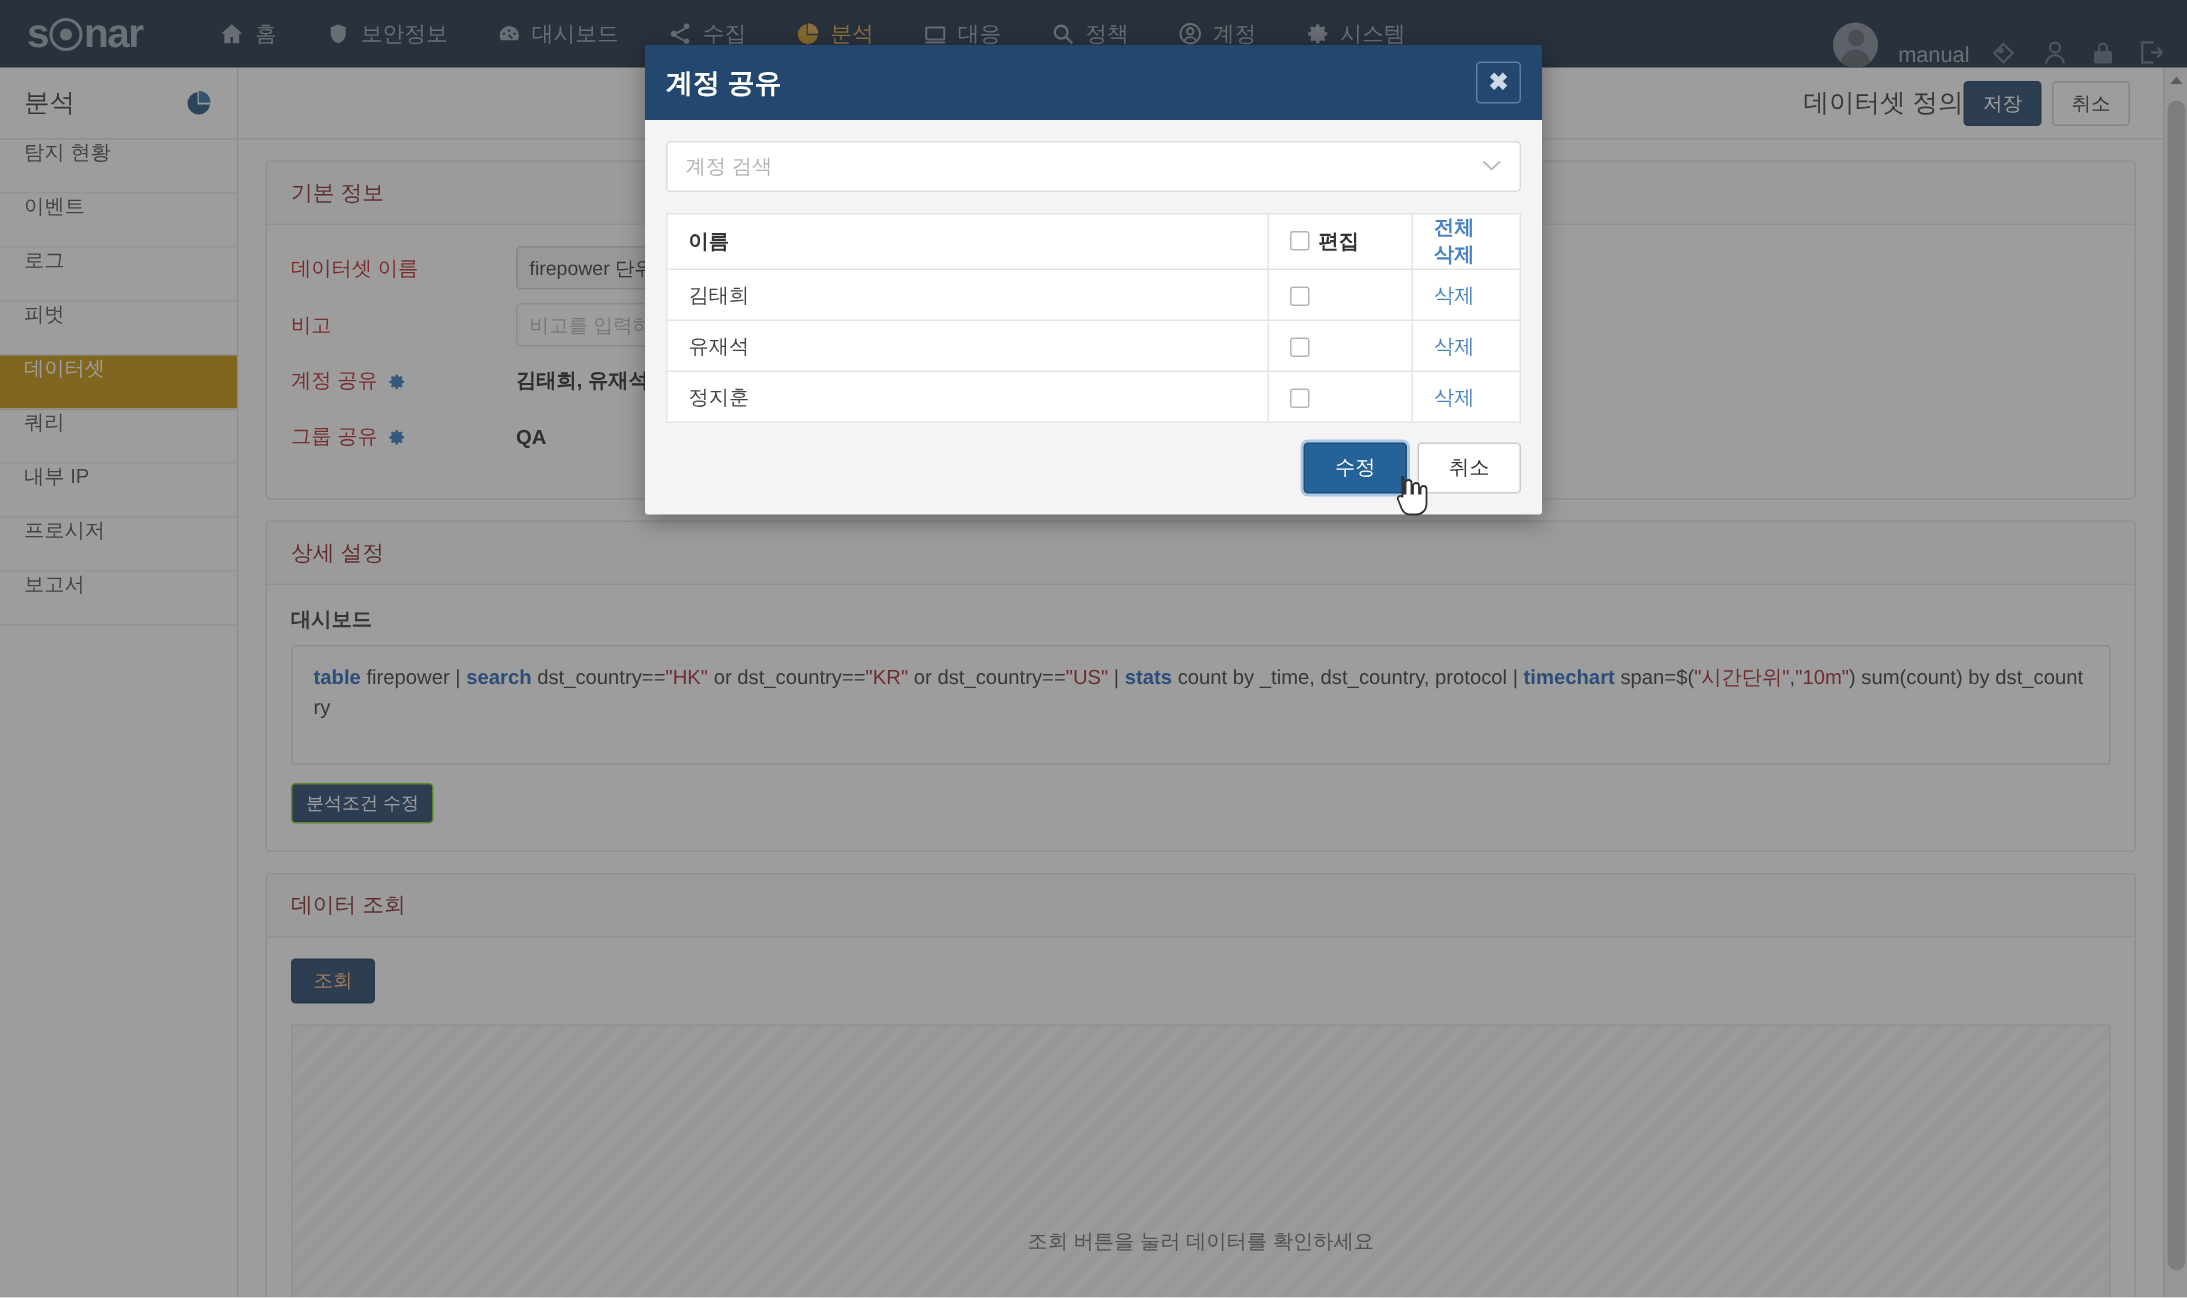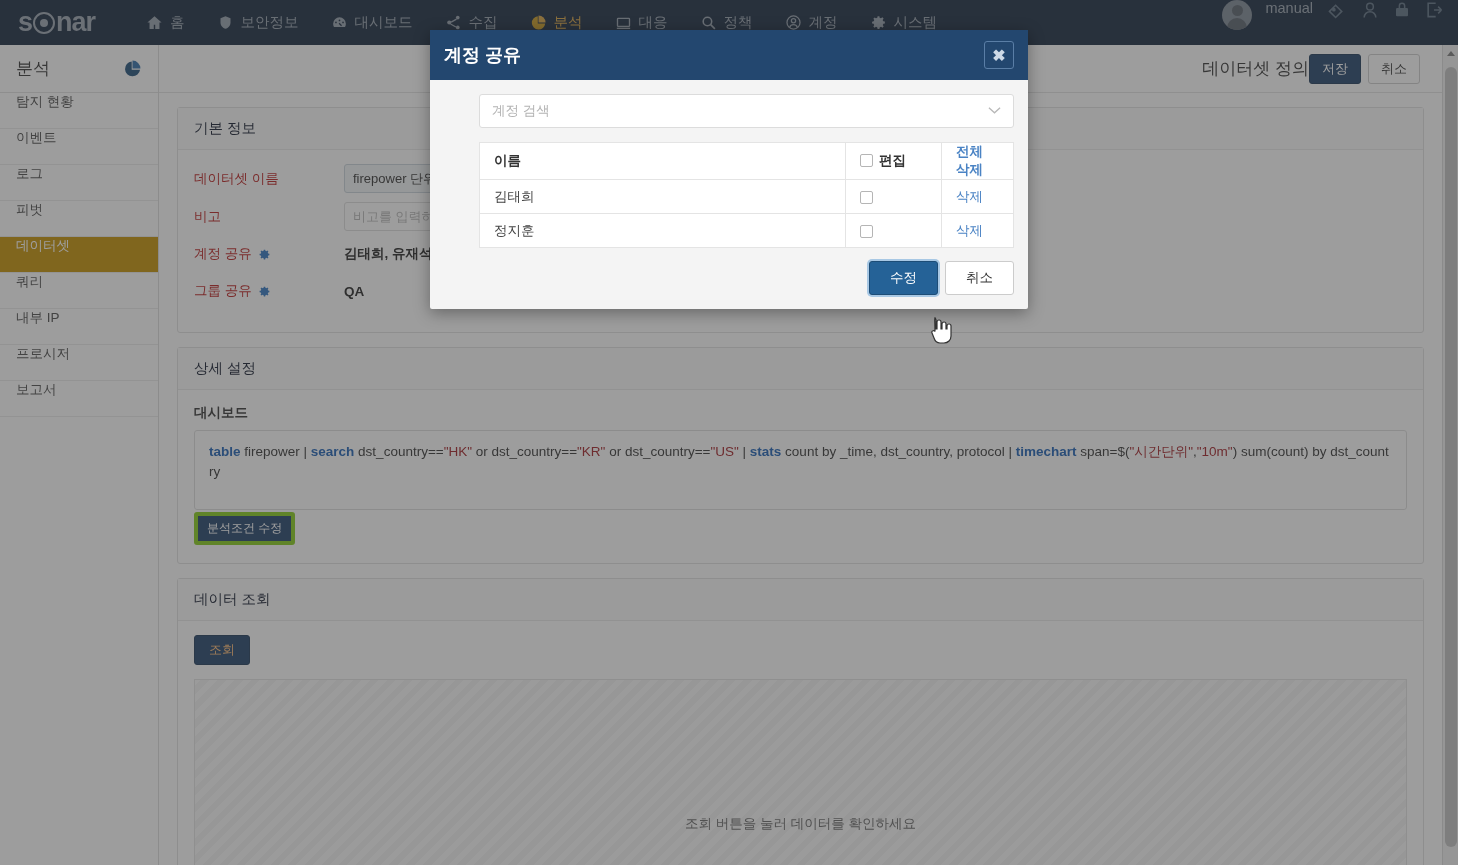--- a/index.html
+++ b/index.html
@@ -41,21 +41,21 @@
     padding: 0 16px; height: 45px;
     font-size: 14.5px; color: #95a0ad; cursor: pointer;
     white-space: nowrap;
   }
   .navitem.active { color: #d9a441; }
   .navitem .nicon { display: inline-flex; width: 17px; height: 17px; align-items: center; justify-content: center; }
   .navitem svg { display:block; }
 
   .navright {
     position: absolute; right: 14px; top: 0; height: 45px;
-    display: flex; align-items: flex-start; gap: 13px;
+    display: flex; align-items: flex-end; gap: 13px;
   }
   .avatar {
     width: 30px; height: 30px; border-radius: 50%;
     background: #7d8894; position: relative; overflow: hidden;
   }
   .avatar::before {
     content:""; position:absolute; left:50%; top:5px; width:11px; height:11px;
     margin-left:-5.5px; border-radius:50%; background:#57606b;
   }
   .avatar::after {
@@ -95,21 +95,21 @@
   .page-title { font-size: 17px; color: #333; }
   .head-btns { display: flex; gap: 7px; }
   .btn {
     font-size: 13px; padding: 5px 12px; border-radius: 3px; cursor: pointer;
     border: 1px solid #ccc; background: #fff; color: #333;
   }
   .btn-primary { background: #1f4068; border-color: #1a3757; color: #fff; }
 
   .panel { margin: 14px 18px; border: 1px solid #e0e0e0; border-radius: 3px; background:#fff; }
   .panel-head {
-    padding: 11px 16px; font-size: 14.5px; color: #0f172a;
+    padding: 11px 16px; font-size: 14.5px; color: #7f1d1d;
     border-bottom: 1px solid #e8e8e8; background: #fbfbfb;
   }
   .panel-body { padding: 14px 16px 18px 16px; }
 
   .frow { display: flex; align-items: center; margin-bottom: 9px; min-height: 28px; }
   .flabel {
     width: 150px; font-size: 13.5px; color: #b91c1c;
     display: flex; align-items: center; gap: 6px;
   }
   .gear { color: #2f74c0; display:inline-flex; }
@@ -125,22 +125,22 @@
   .codebox {
     border: 1px solid #ddd; background: #fff; border-radius: 3px;
     padding: 11px 14px; font-size: 13.5px; line-height: 20px;
     color: #333; min-height: 80px;
     font-family: "Liberation Sans", "DejaVu Sans", sans-serif;
     word-break: break-all;
   }
   .kw { color: #1a5fb4; font-weight: bold; }
   .str { color: #a01c22; }
   .small-btn {
-    display:inline-block; margin-top: 2px;
-    background: #1f4068; color: #fff; border: 4px solid #84cc16;
+    display:inline-block; margin-top: 12px;
+    background: #1f4068; color: #fff; border: 1px solid #84cc16;
     font-size: 12px; padding: 4px 9px; border-radius: 3px; cursor: pointer;
   }
   .query-btn {
     display:inline-block; background: #1f4068; color: #fdba74; border: 1px solid #1a3757;
     font-size: 13px; padding: 5px 14px; border-radius: 3px; cursor: pointer;
   }
   .empty-area {
     margin-top: 14px; height: 290px;
     border: 1px solid #e2e2e2;
     display: flex; align-items: center; justify-content: center;
@@ -180,21 +180,21 @@
   .modal-head {
     height: 50px; background: #23476f; display: flex; align-items: center;
     justify-content: space-between; padding: 0 14px;
   }
   .modal-title { font-size: 18px; color: #fff; font-weight: bold; }
   .modal-close {
     width: 30px; height: 28px; border: 1px solid #5a7ea6; border-radius: 3px;
     color: #cdd9e6; font-size: 16px; font-weight: bold; cursor: pointer;
     display:flex; align-items:center; justify-content:center; background: transparent;
   }
-  .modal-body { padding: 14px 14px 0 14px; margin-left: 35px; }
+  .modal-body { padding: 14px 14px 0 14px; }
   .search-select {
     height: 34px; background: #fff; border: 1px solid #dcdcdc; border-radius: 3px;
     display: flex; align-items: center; justify-content: space-between;
     padding: 0 12px; font-size: 13.5px; color: #b3b3b3; cursor: pointer;
   }
   .caret { color: #b8b8b8; font-size: 12px; }
 
   table.share-table {
     width: 100%; border-collapse: collapse; margin-top: 14px;
     background: #fff; border: 1px solid #e2e2e2;
@@ -510,20 +510,29 @@
           <tr>
             <td>김태희</td>
             <td class="col-edit">
               <span class="cbx"></span>
             </td>
             <td class="col-del">
               <span class="link">삭제</span>
             </td>
           </tr>
           <tr>
+            <td>유재석</td>
+            <td class="col-edit">
+              <span class="cbx"></span>
+            </td>
+            <td class="col-del">
+              <span class="link">삭제</span>
+            </td>
+          </tr>
+          <tr>
             <td>정지훈</td>
             <td class="col-edit">
               <span class="cbx"></span>
             </td>
             <td class="col-del">
               <span class="link">삭제</span>
             </td>
           </tr>
         </tbody>
       </table>

